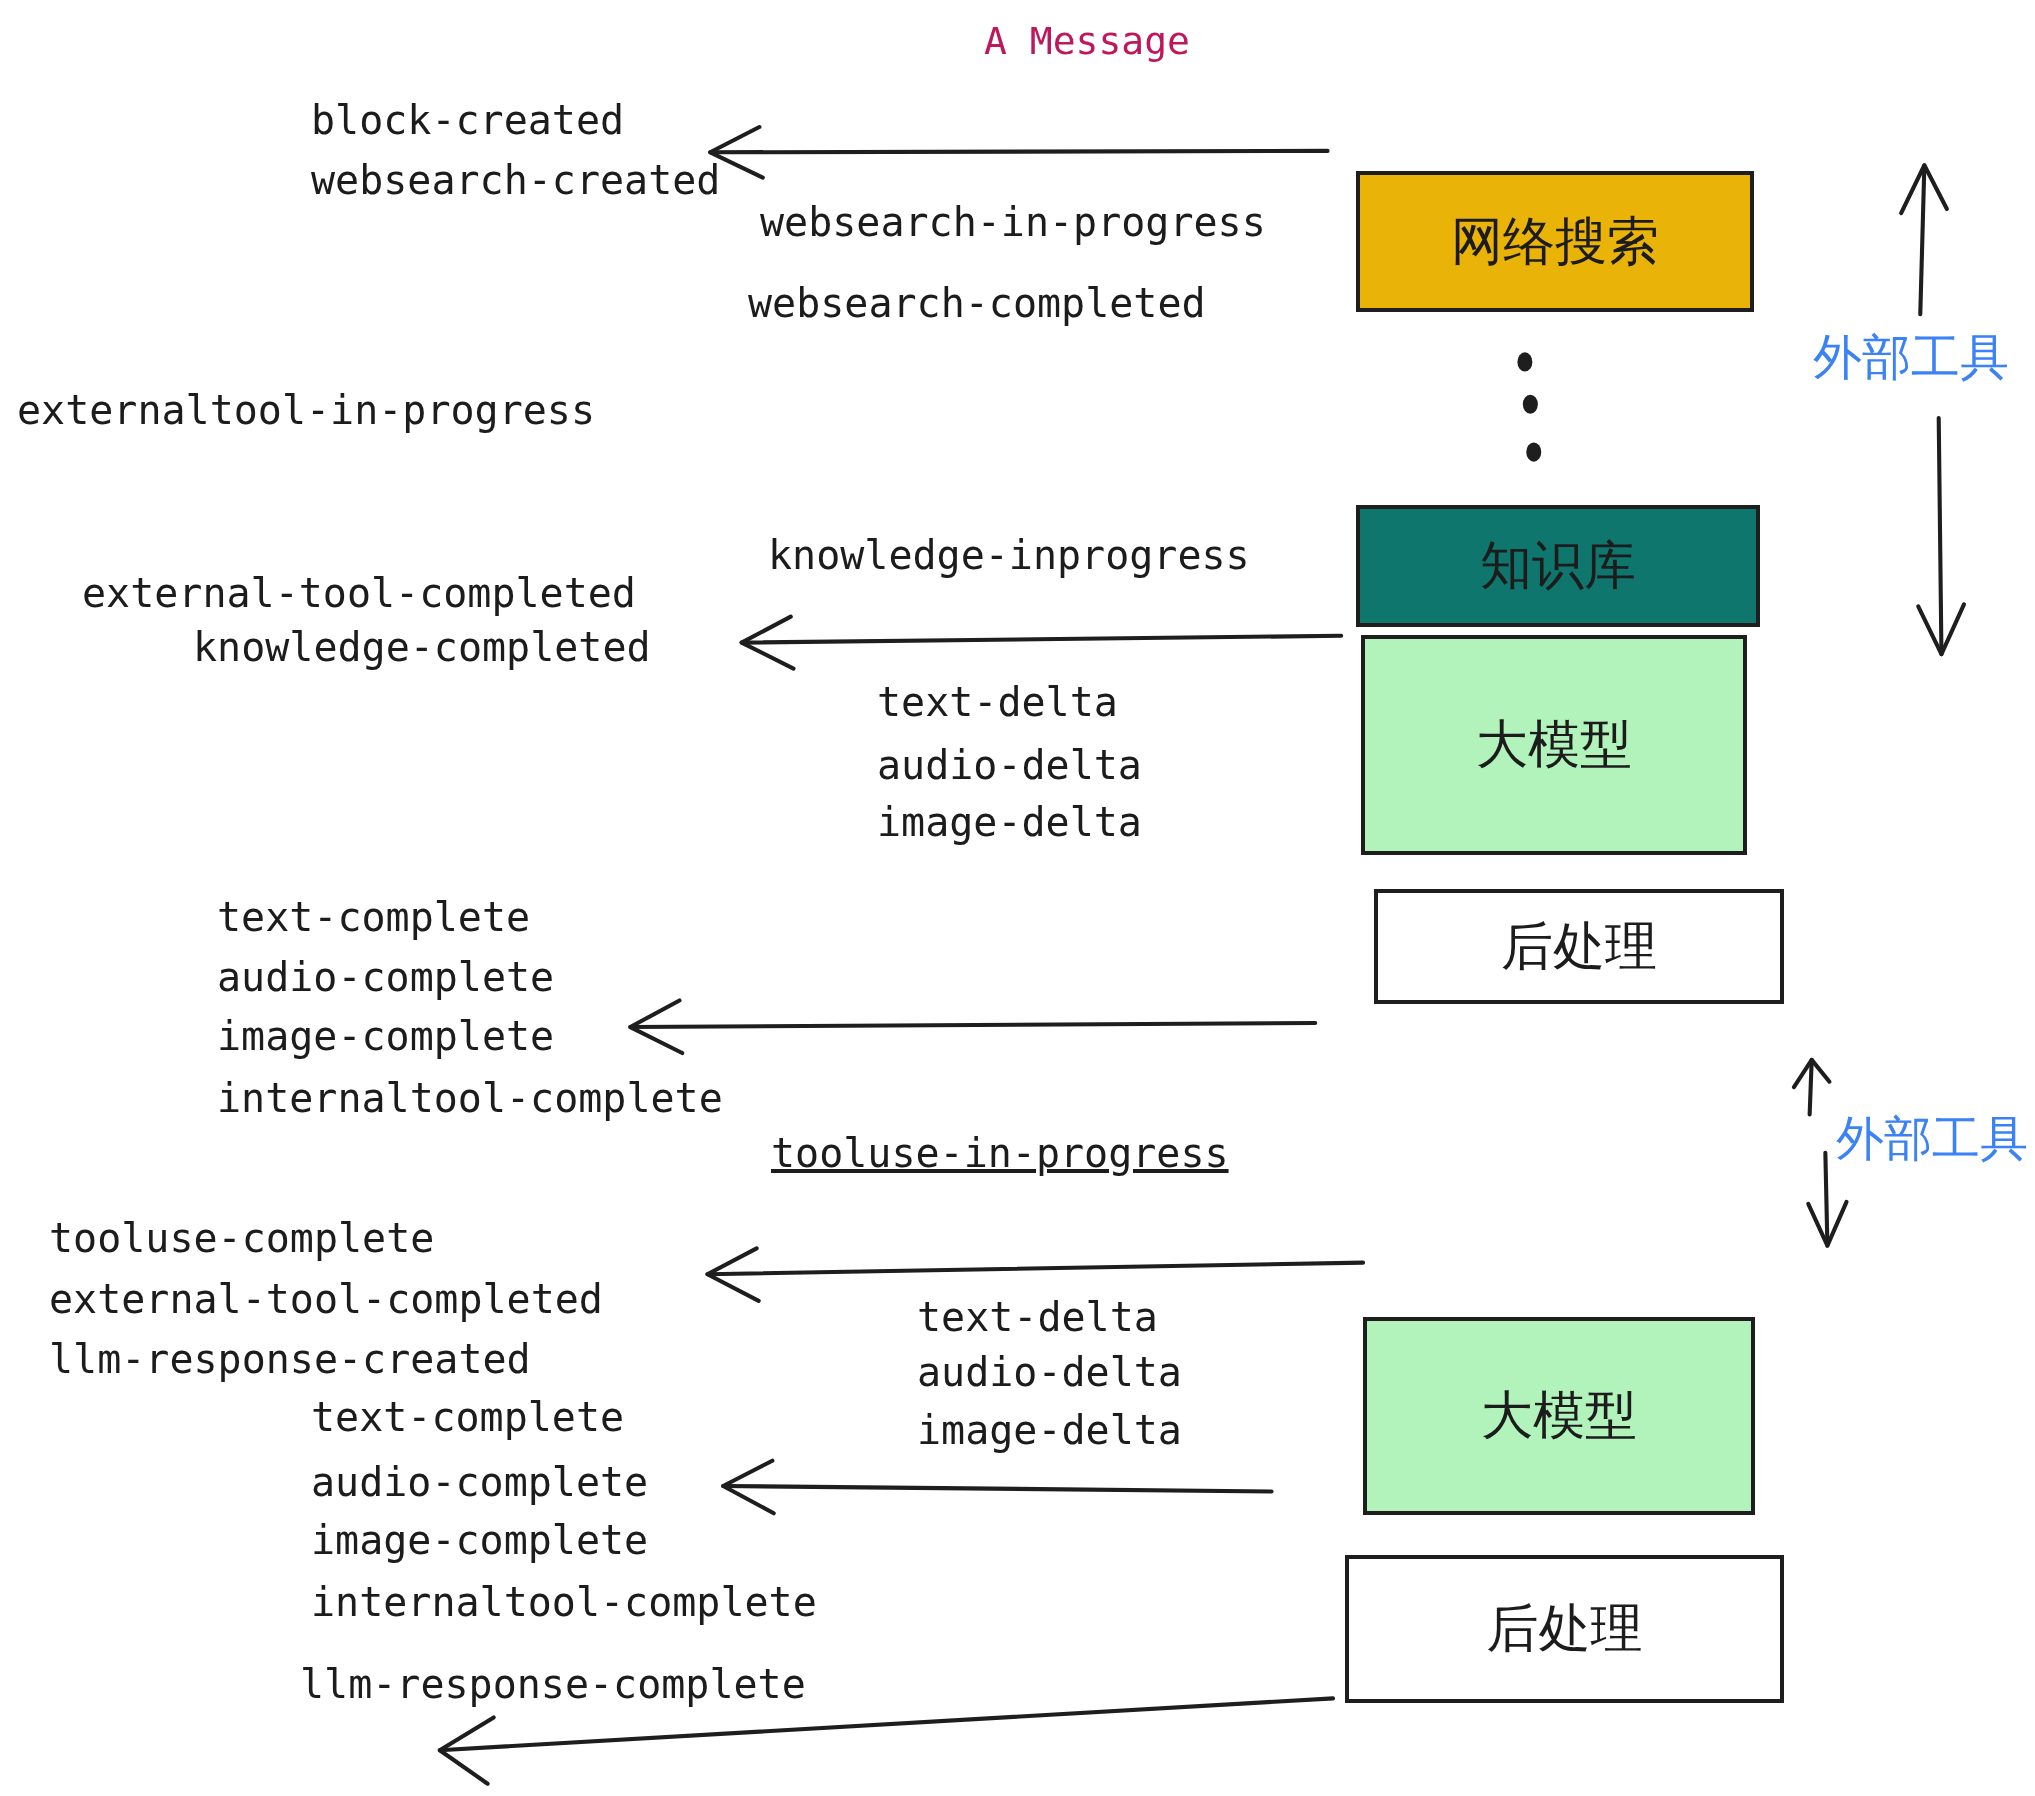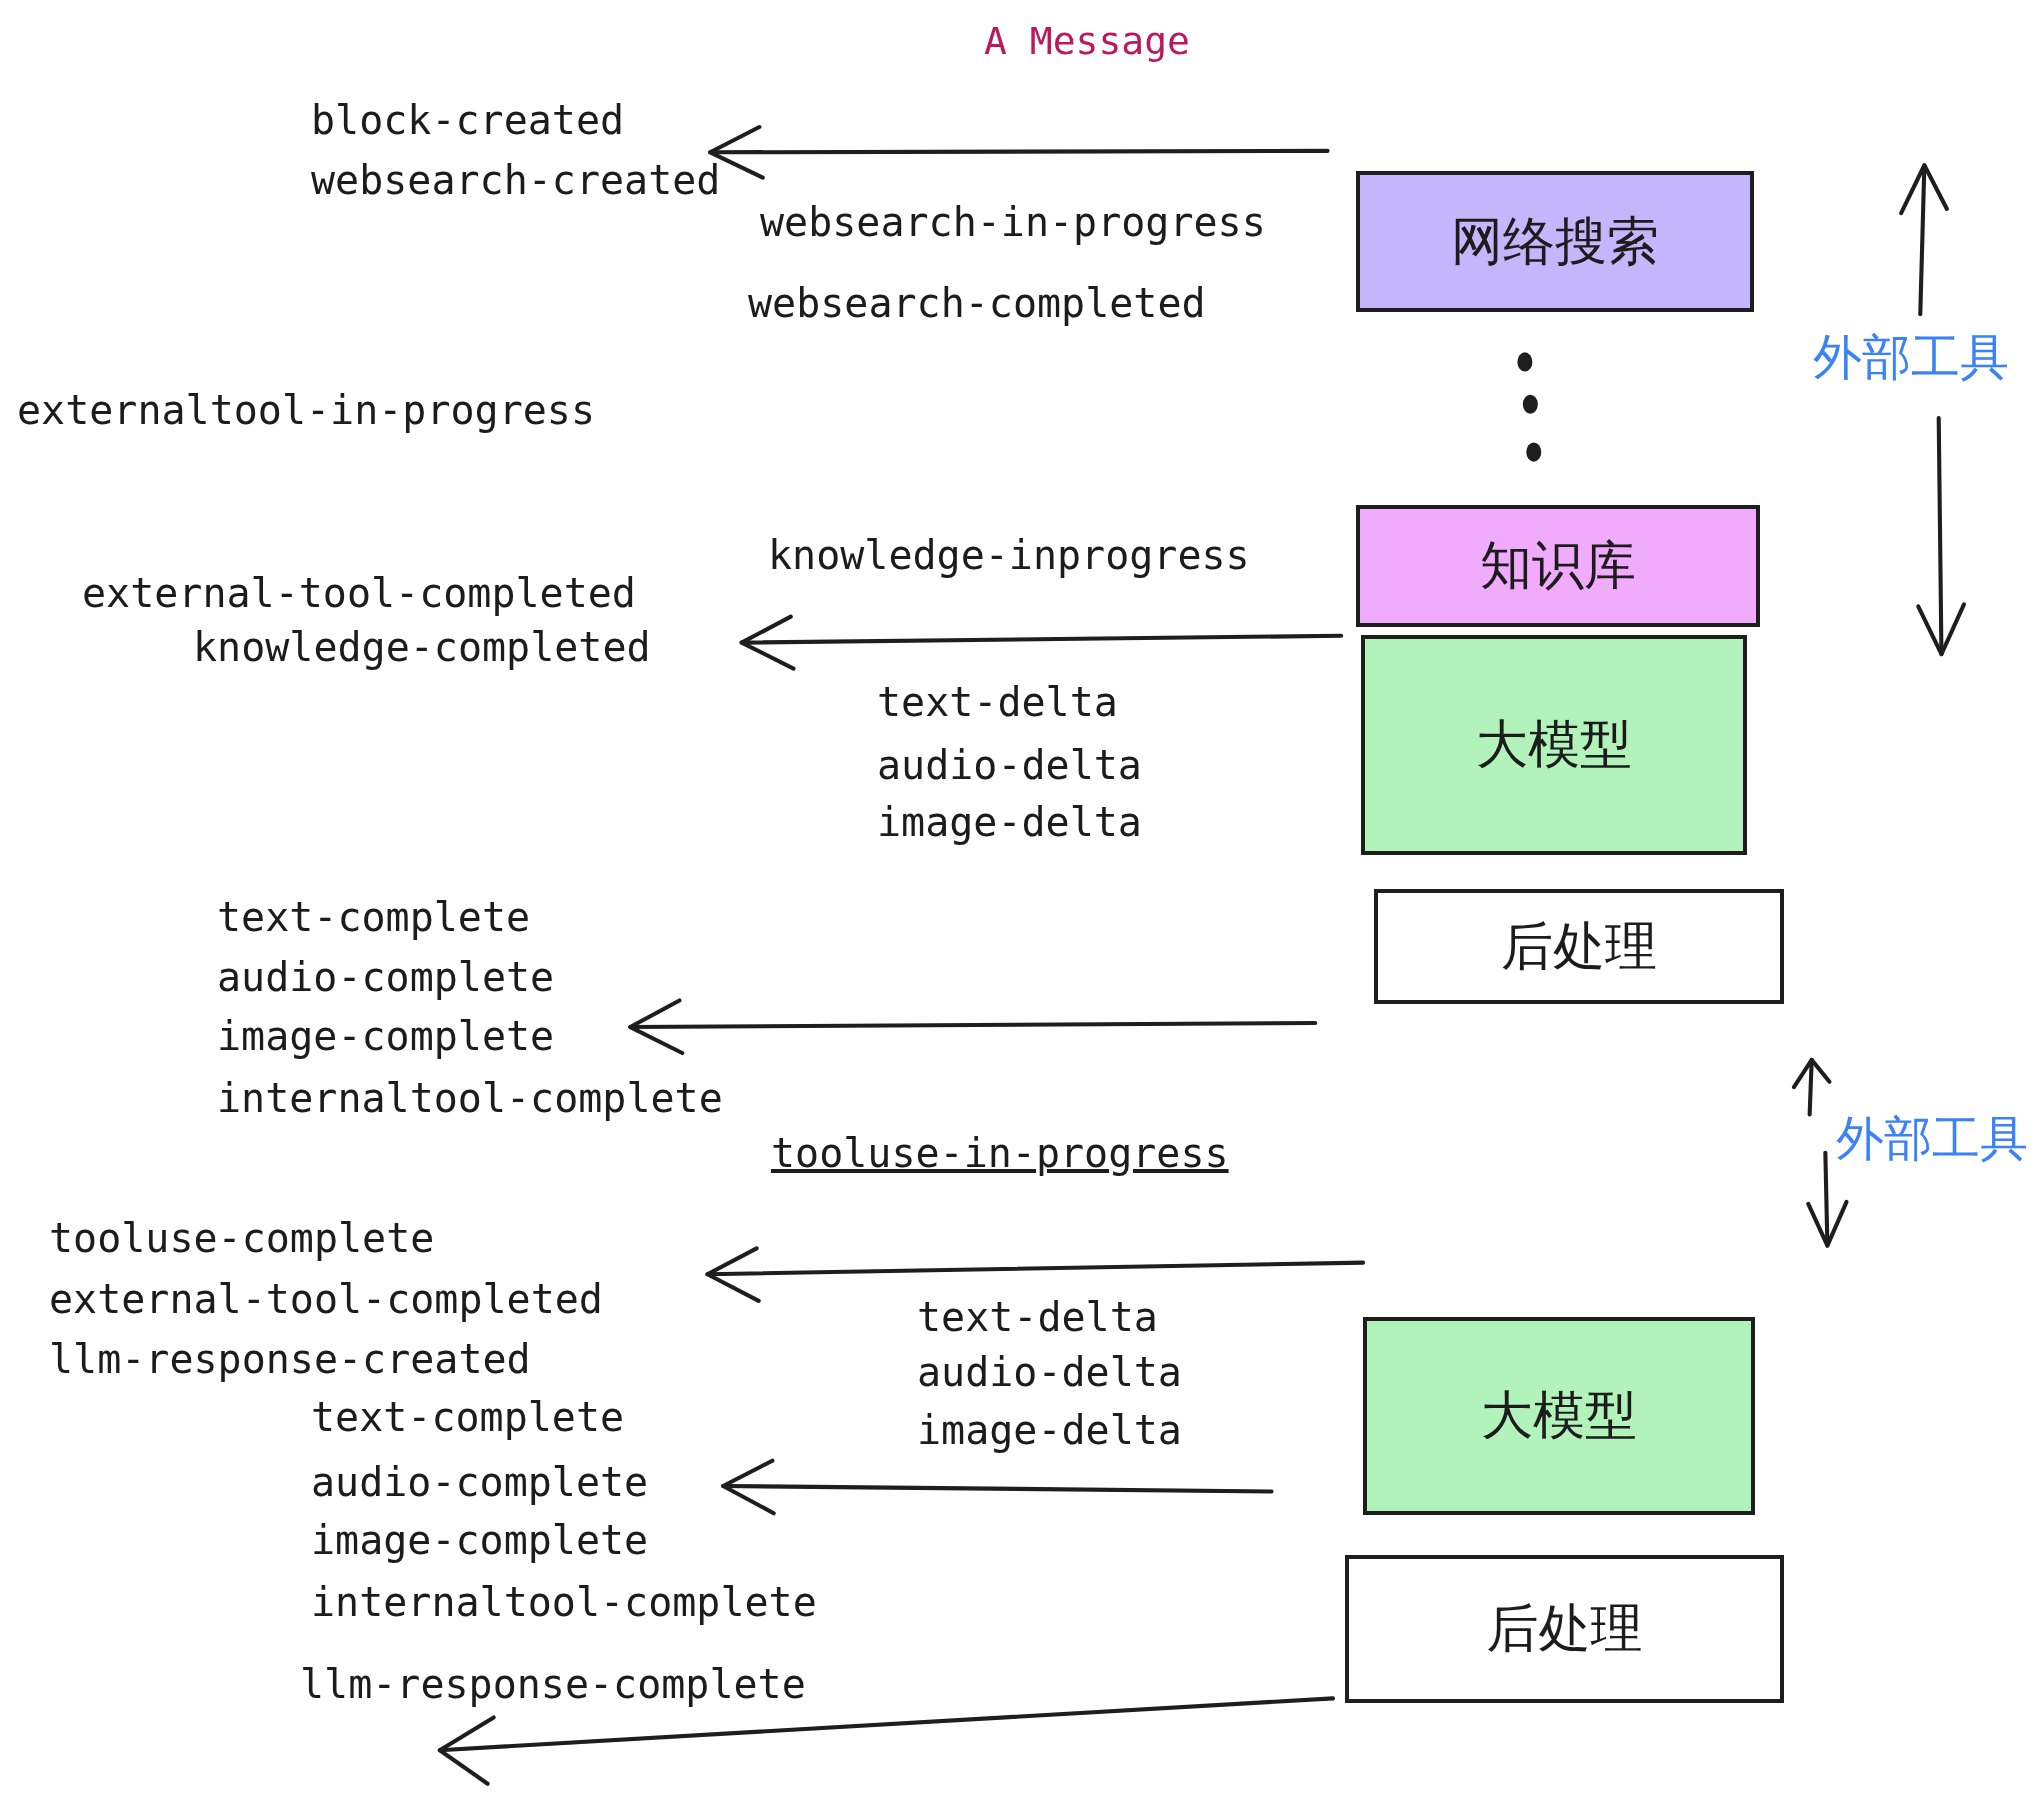--- a/index.html
+++ b/index.html
@@ -150,25 +150,25 @@
   <div class="evt" style="left:917px;top:1317px;">text-delta</div>
   <div class="evt" style="left:917px;top:1372px;">audio-delta</div>
   <div class="evt" style="left:917px;top:1430px;">image-delta</div>
 
   <div class="evt" style="left:311px;top:1417px;">text-complete</div>
   <div class="evt" style="left:311px;top:1482px;">audio-complete</div>
   <div class="evt" style="left:311px;top:1540px;">image-complete</div>
   <div class="evt" style="left:311px;top:1602px;">internaltool-complete</div>
   <div class="evt" style="left:300px;top:1662px;margin-top:22px;">llm-response-complete</div>
 
-  <div class="box" style="left: 1356px; top: 171px; width: 398px; height: 141px; background-color: #c4b5fd;">
+  <div class="box" style="left: 1356px; top: 171px; width: 398px; height: 141px; background-color: #eab308;">
     <span class="box-label">网络搜索</span>
   </div>
 
-  <div class="box" style="left: 1356px; top: 505px; width: 404px; height: 122px; background-color: #f0abfc;">
+  <div class="box" style="left: 1356px; top: 505px; width: 404px; height: 122px; background-color: #0f766e;">
     <span class="box-label">知识库</span>
   </div>
 
   <div class="box" style="left: 1361px; top: 635px; width: 386px; height: 220px; background-color: rgb(178, 242, 187);">
     <span class="box-label">大模型</span>
   </div>
 
   <div class="box" style="left: 1374px; top: 889px; width: 410px; height: 115px; background-color: rgb(255, 255, 255);">
     <span class="box-label">后处理</span>
   </div>

